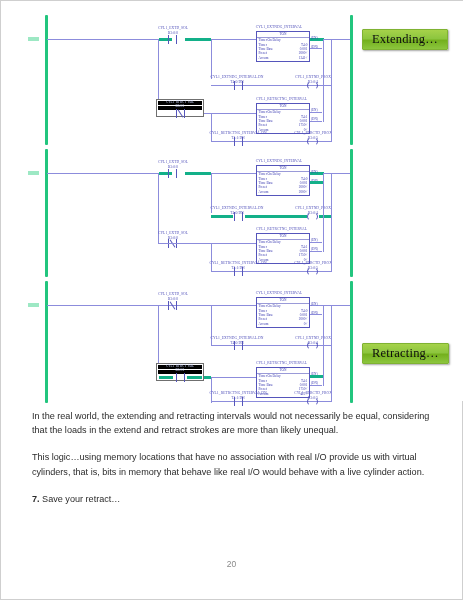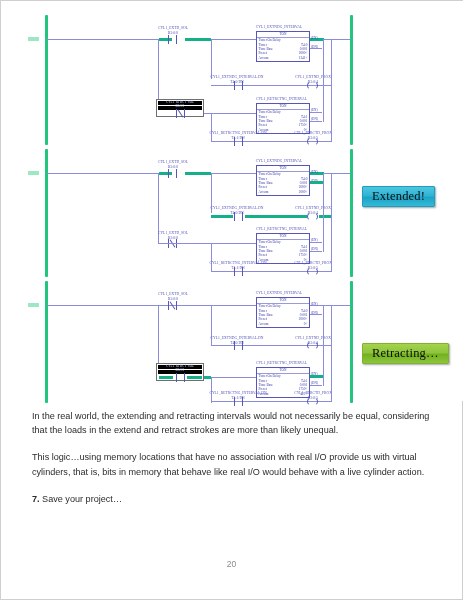--- a/index.html
+++ b/index.html
@@ -342,20 +342,23 @@
       <div class="wire h" style="left:210px;top:126px;width:120px;"></div>
       <div class="contact xic" style="left:231px;top:122px;">
         <i class="l"></i>
           <i class="r"></i>
       </div>
       <div class="coil" style="left:305px;top:122px;">
           <u></u>
         </div>
       <div class="wire v" style="left:330px;top:70px;height:57px;"></div>
 
+      <div class="status green" style="left:361px;top:14px;">
+        <span>Extending…</span>
+      </div>
     </div>
 
     <div class="rung rung-2">
       <div class="rung-num" style="top:22px;"></div>
       <div class="rail rail-left" style="top:0;height:128px;"></div>
       <div class="rail rail-right" style="top:0;height:128px;"></div>
 
       <div class="wire h" style="left:46px;top:24px;width:112px;"></div>
       <div class="wire hot" style="left:158px;top:23px;width:13px;"></div>
       <div class="wire hot" style="left:184px;top:23px;width:26px;"></div>
@@ -483,23 +486,20 @@
       <div class="wire h" style="left:210px;top:122px;width:120px;"></div>
       <div class="contact xic" style="left:231px;top:118px;">
           <i class="l"></i>
           <i class="r"></i>
         </div>
       <div class="coil" style="left:305px;top:118px;">
           <u></u>
         </div>
       <div class="wire v" style="left:330px;top:66px;height:57px;"></div>
 
-      <div class="status blue" style="left:361px;top:37px;">
-        <span>Extended!</span>
-      </div>
     </div>
 
     <div class="rung rung-3">
       <div class="rung-num" style="top:22px;"></div>
       <div class="rail rail-left" style="top:0;height:122px;"></div>
       <div class="rail rail-right" style="top:0;height:122px;"></div>
 
       <div class="wire h" style="left:46px;top:24px;width:209px;"></div>
       <div class="wire h" style="left:309px;top:24px;width:40px;"></div>
 
@@ -636,18 +636,18 @@
       <div class="status green" style="left:361px;top:62px;">
         <span>Retracting…</span>
       </div>
     </div>
 
   </div>
 
   <div class="body">
     <p>In the real world, the extending and retracting intervals would not necessarily be equal, considering that the loads in the extend and retract strokes are more than likely unequal.</p>
     <p>This logic…using memory locations that have no association with real I/O provide us with virtual cylinders, that is, bits in memory that behave like real I/O would behave with a live cylinder action.</p>
-    <p class="step"><b>7.</b><span> Save your project…</span></p>
+    <p class="step"><b>7.</b><span> Save your retract…</span></p>
   </div>
 
   <div class="pagenum">20</div>
 
 </div>
 
 </body></html>

